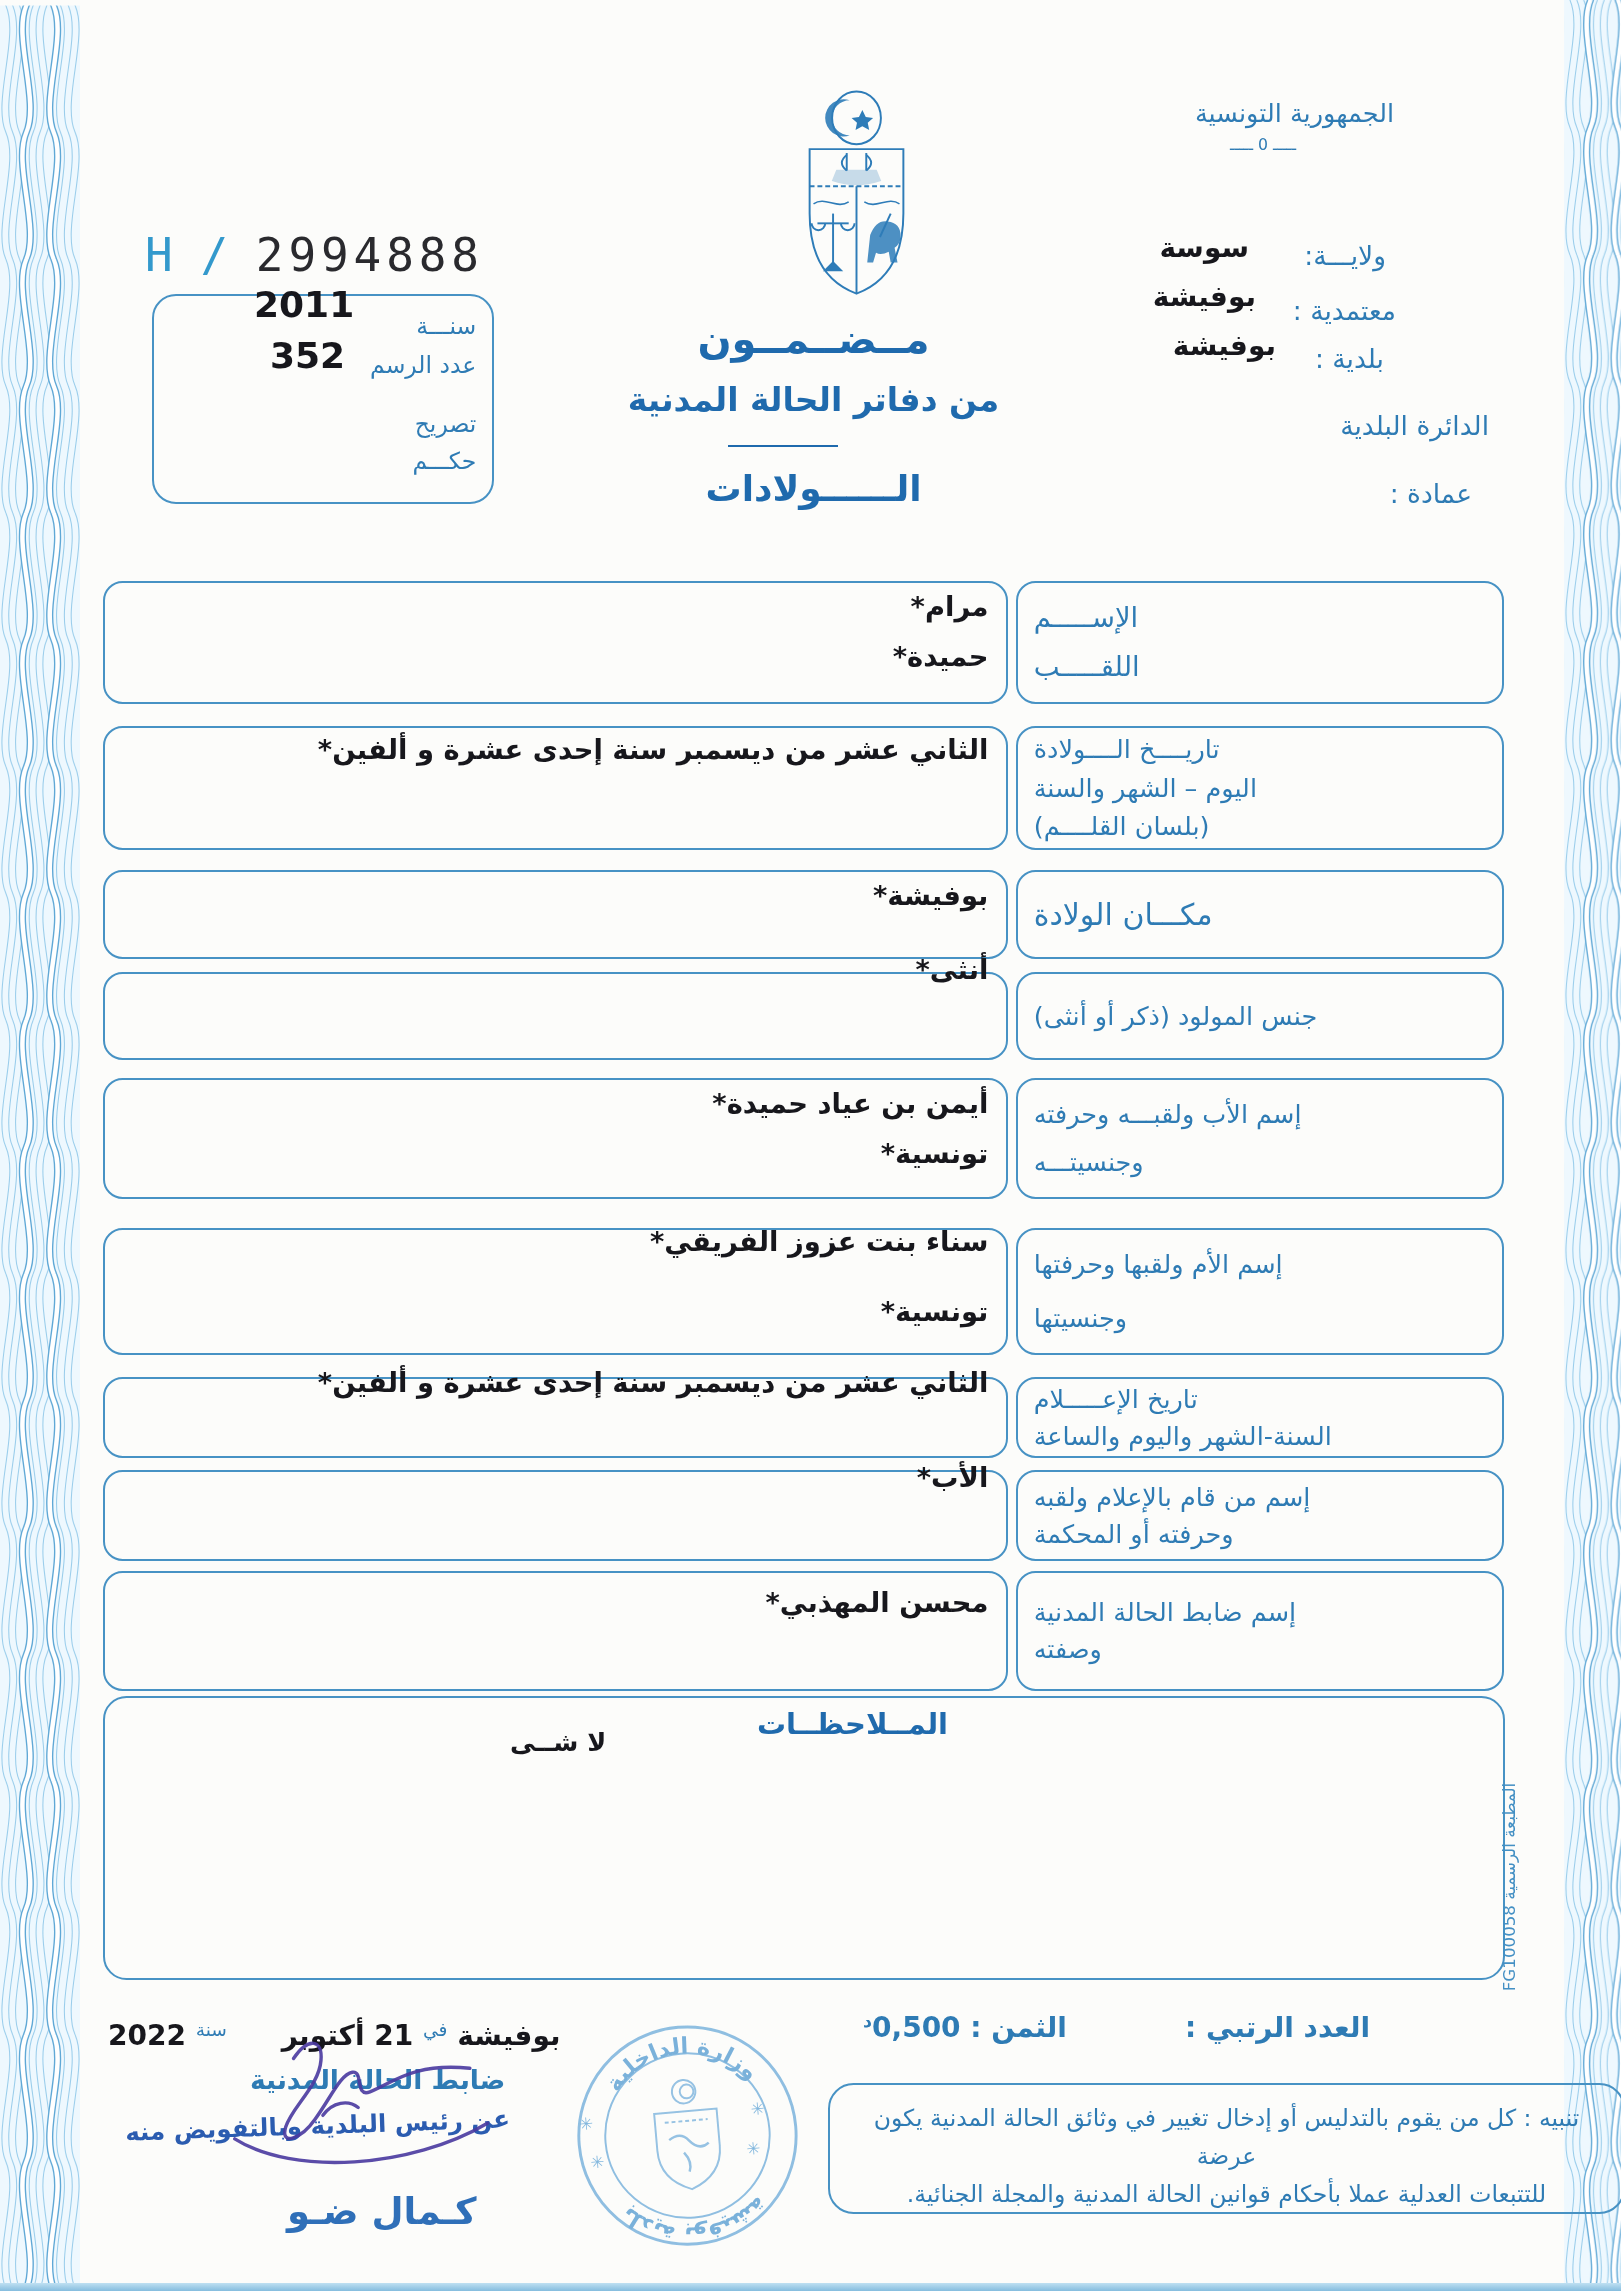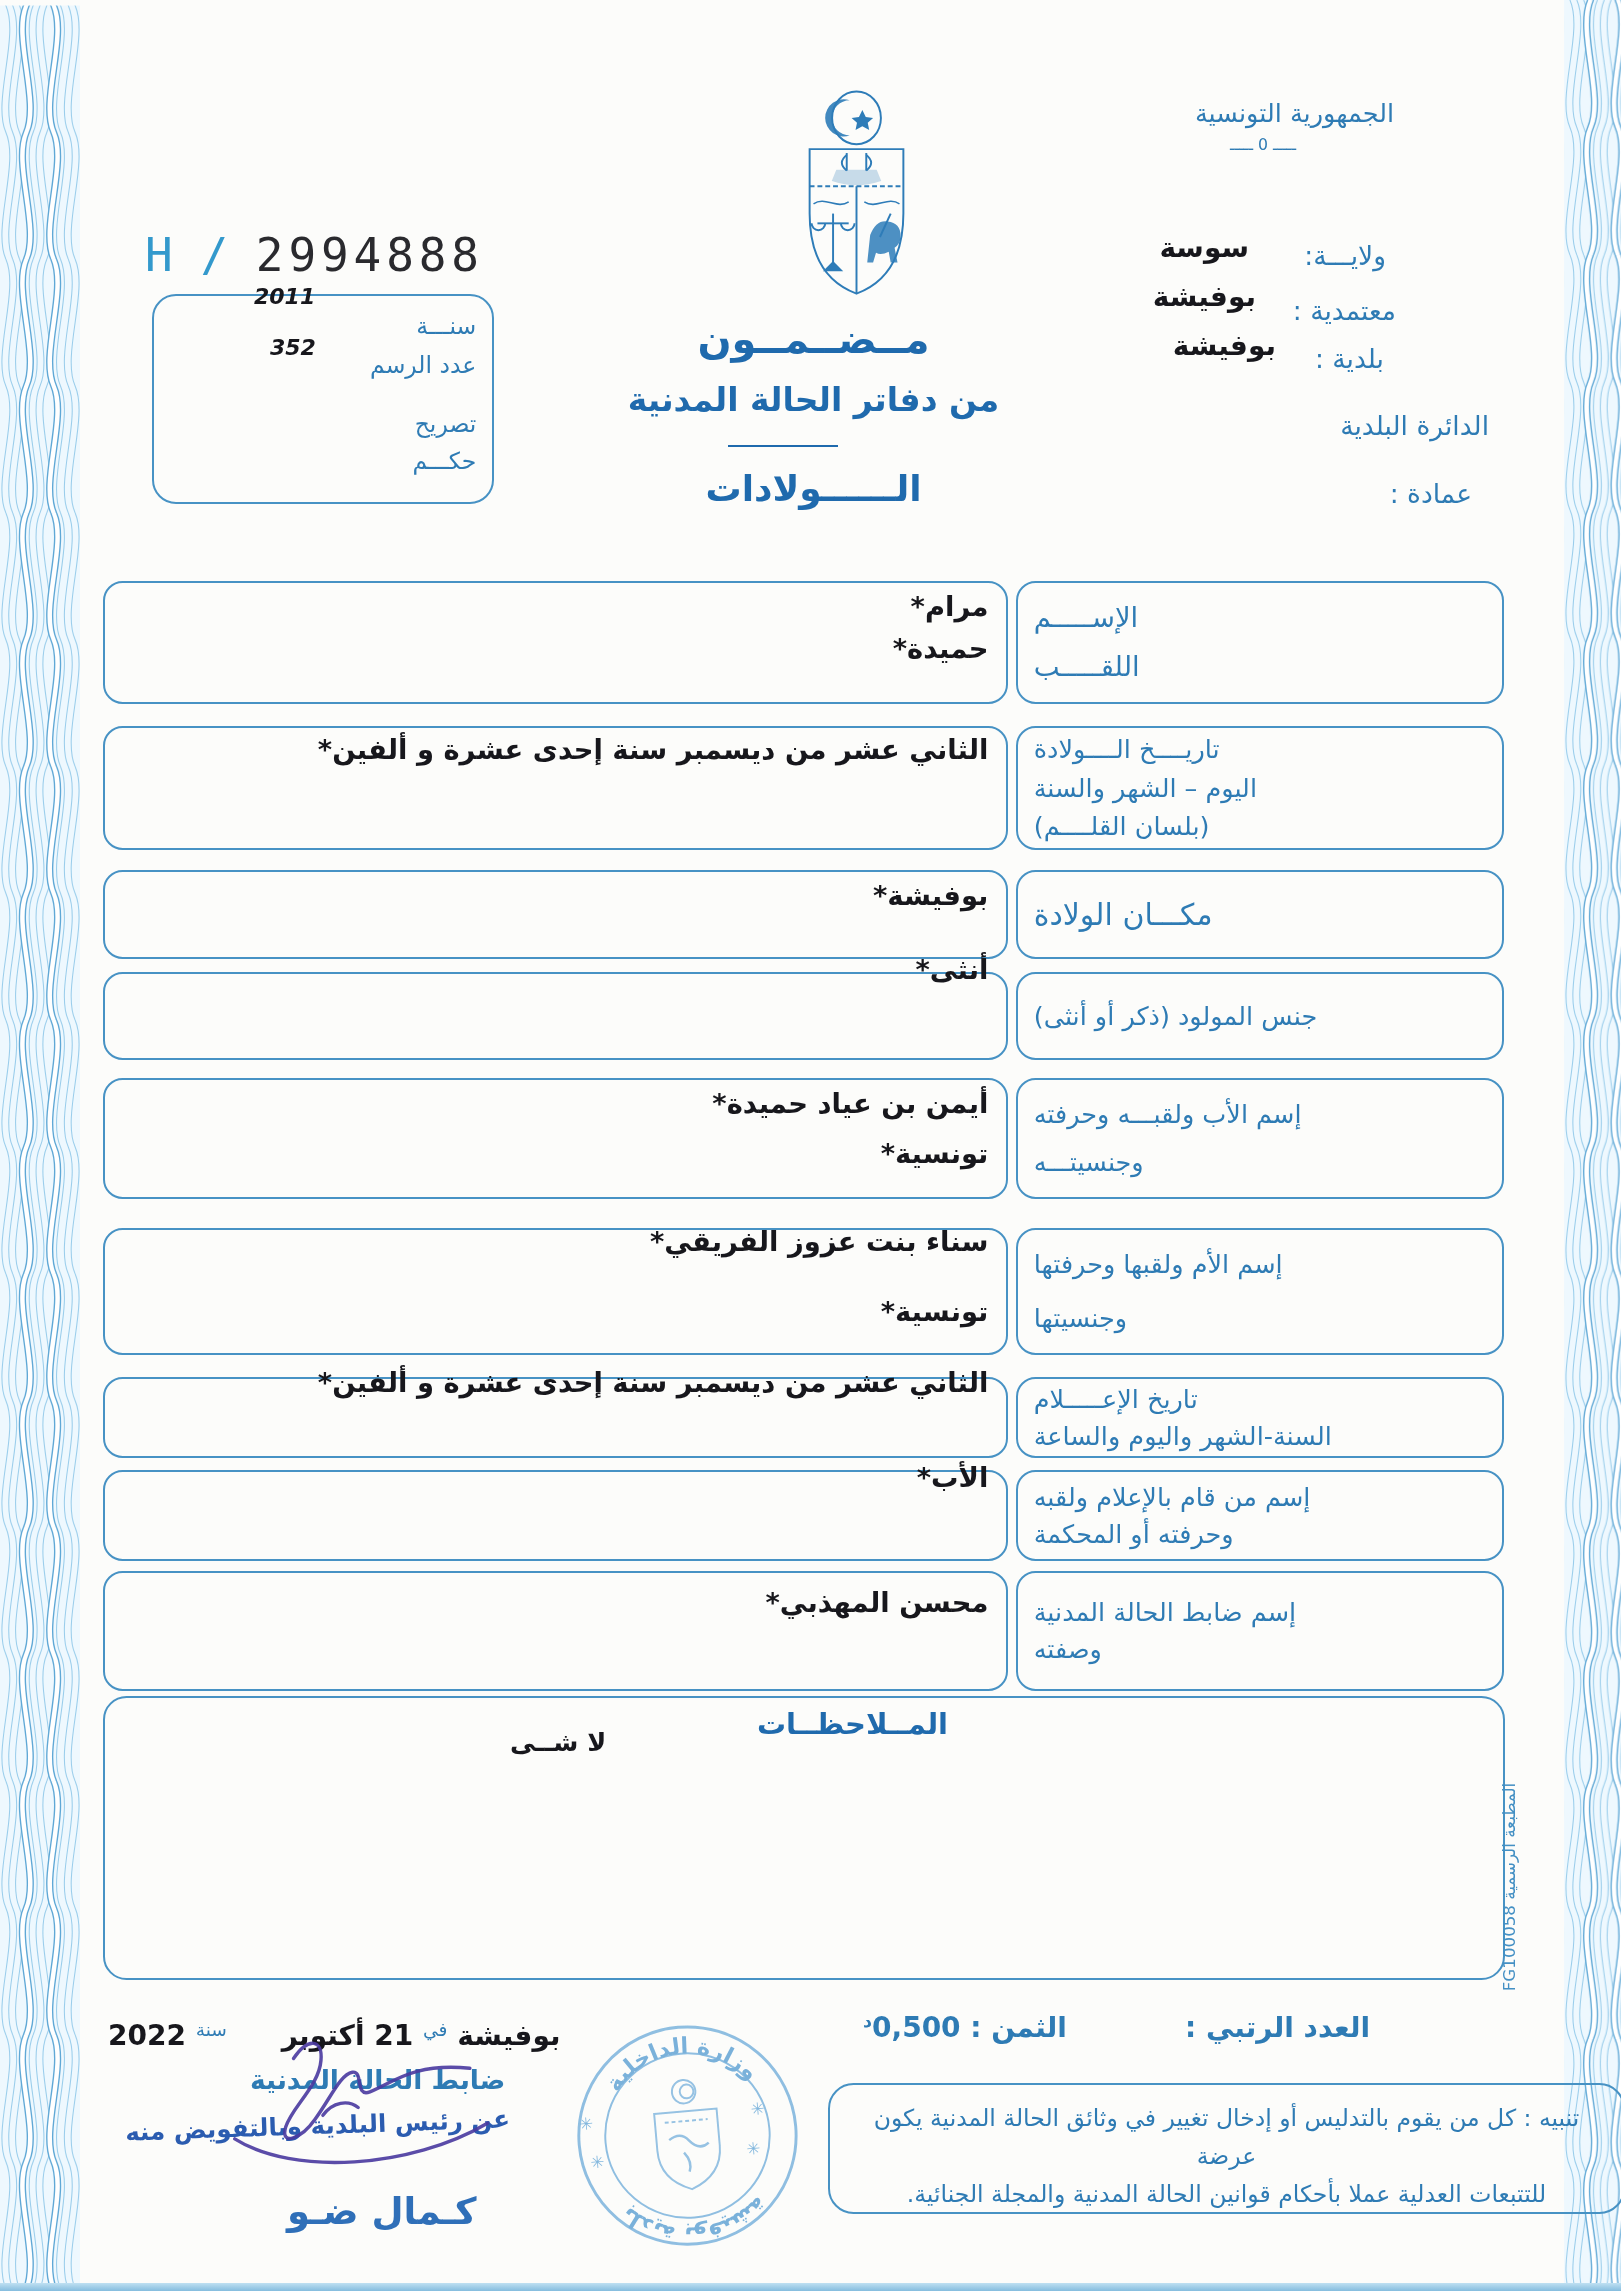--- a/index.html
+++ b/index.html
@@ -34,21 +34,21 @@
   .f-district{top:410px;right:132px;}
   .f-imada{top:478px;right:149px;}
   
   .serial{position:absolute;top:228px;left:145px;font-family:"DejaVu Sans Mono",monospace;
     font-size:46px;direction:ltr;white-space:nowrap;}
   .serial .pfx{color:#3399cc;}
   .serial .num{color:#2a2a2e;letter-spacing:4.9px;}
   .regbox{position:absolute;top:294px;left:152px;width:338px;height:206px;
     border:2.9px solid var(--border-blue);border-radius:24px;}
   .regbox .rlabel{position:absolute;font-size:23.5px;color:var(--blue);white-space:nowrap;}
-  .regbox .rvalue{position:absolute;font-size:22px;font-weight:700;color:var(--ink);font-style:italic;}
+  .regbox .rvalue{position:absolute;font-size:36px;font-weight:700;color:var(--ink);}
   .rl-year{top:15.7px;right:15.7px;}
   .rl-act{top:55px;right:15.7px;}
   .rl-decl{top:114px;right:15.7px;}
   .rl-judg{top:151px;right:15.7px;}
   .rv-year{top:-11.8px;left:100px;}
   .rv-act{top:39px;left:116px;}
   
   .crest{position:absolute;left:794px;top:88px;}
   .doc-title{position:absolute;left:549px;top:316px;width:529px;text-align:center;color:var(--title-blue);}
   .doc-title .t1{font-size:40px;font-weight:700;}
@@ -61,21 +61,21 @@
     border-radius:19.6px;box-sizing:border-box;background:transparent;}
   .vbox{left:103px;width:905px;}
   .lbox{left:1016px;width:488px;}
   .lwrap{position:absolute;inset:0;display:flex;flex-direction:column;align-items:flex-end;
     justify-content:center;padding:5.9px 15.7px;color:var(--blue);font-size:25.5px;line-height:1.45;}
   .lwrap div{white-space:nowrap;}
   .vwrap{position:absolute;inset:0;display:flex;flex-direction:column;align-items:flex-start;
     padding:3.9px 17.6px;font-weight:700;font-size:27.4px;color:var(--ink);}
   .vwrap div{white-space:nowrap;}
   .row1{top:581px;height:123px;} .row1 .lwrap{justify-content:space-evenly;font-size:27.4px;}
-      .row1 .vwrap{padding-top:7.8px;gap:11px;}
+      .row1 .vwrap{padding-top:7.8px;gap:19px;}
   .row2{top:726px;height:124px;} .row2 .lwrap{gap:2px;} .row2 .vwrap{padding-top:5.9px;}
   .row3{top:870px;height:89px;}  .row3 .lwrap{font-size:30px;} .row3 .vwrap{padding-top:7.8px;border-radius:15px;}
   .row4{top:972px;height:88px;}  .row4 .vwrap .up{margin-top:-23.5px;}
   .row5{top:1078px;height:121px;} .row5 .lwrap{justify-content:space-between;padding:15.7px;}
       .row5 .vwrap{padding-top:7.8px;gap:19.6px;}
   .row6{top:1228px;height:127px;} .row6 .lwrap{justify-content:space-between;padding:15.7px;}
       .row6 .vwrap{gap:39px;} .row6 .vwrap .up{margin-top:-7.8px;}
   .row7{top:1377px;height:81px;}  .row7 .vwrap .up{margin-top:-15.7px;}
   .row8{top:1470px;height:91px;}  .row8 .vwrap .up{margin-top:-13.7px;}
   .row9{top:1571px;height:120px;} .row9 .vwrap{padding-top:13.7px;}

